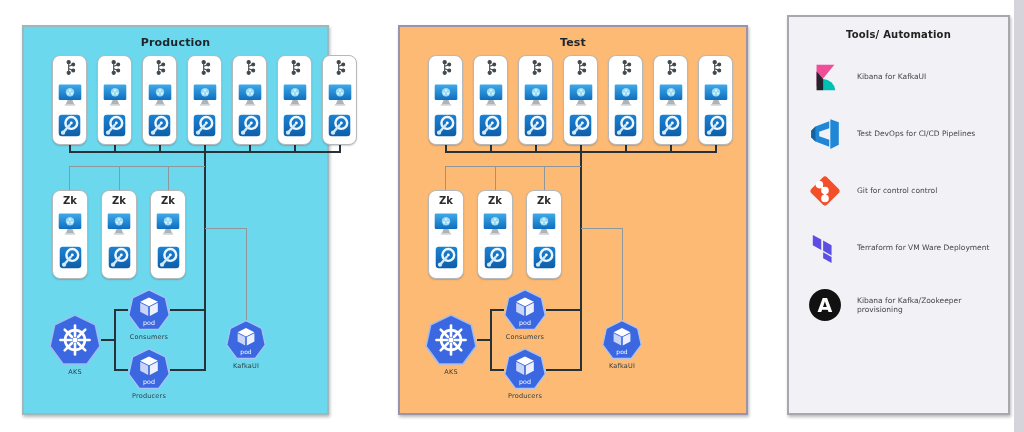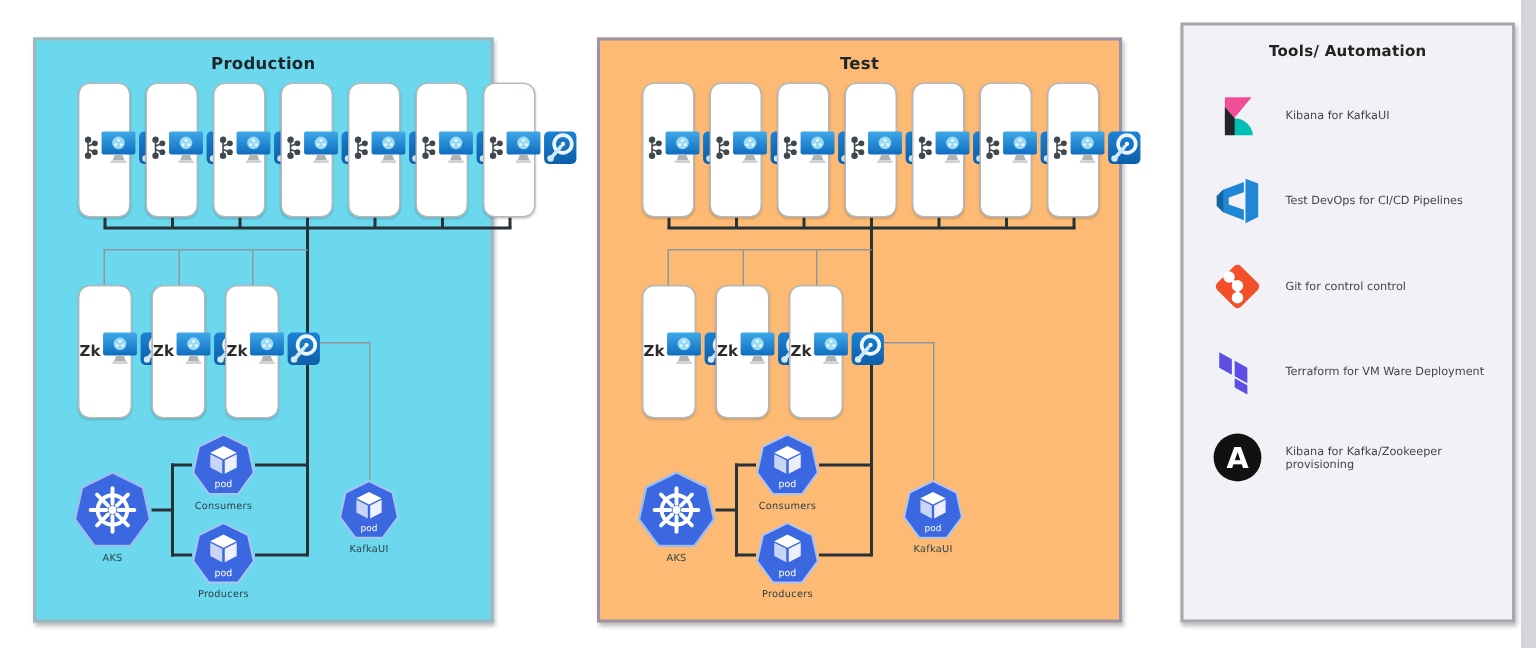--- a/index.html
+++ b/index.html
@@ -6,21 +6,21 @@
   .stage{position:relative;width:1024px;height:432px;font-family:"DejaVu Sans","Liberation Sans",sans-serif;overflow:hidden;background:#ffffff;}
   .panel{position:absolute;box-sizing:border-box;box-shadow:1px 2px 3px rgba(0,0,0,.28);}
   .panel.prod{left:10px;top:25px;width:307px;height:390px;background:#6cd8ee;border:2px solid #9fb6bd;margin-left:12px;}
   .panel.test{left:398px;top:25px;width:350px;height:390px;background:#fdba74;border:2px solid #9b93ab;}
   .panel.tools{left:787px;top:15px;width:223px;height:400px;background:#f1f1f6;border:2px solid #a7a7ad;padding-top:12px;}
   .edge-strip{position:absolute;right:0;top:0;width:10px;height:432px;background:#d4d4da;}
   .panel-title{text-align:center;font-size:11px;font-weight:bold;color:#1d262b;padding-top:9px;letter-spacing:.2px;}
   .panel.tools .panel-title{padding-top:0;font-size:10px;color:#222;}
   .broker-row{position:absolute;left:28px;top:28px;display:flex;gap:10px;z-index:2;}
   .zk-row{position:absolute;left:28px;top:163px;display:flex;gap:13px;z-index:2;}
-  .node-card{box-sizing:border-box;background:#ffffff;border:1.5px solid #b5b9bb;border-radius:8px;display:flex;flex-direction:row;align-items:center;justify-content:space-evenly;box-shadow:0 1px 1.5px rgba(0,0,0,.18);}
+  .node-card{box-sizing:border-box;background:#ffffff;border:1.5px solid #b5b9bb;border-radius:8px;display:flex;flex-direction:column;align-items:center;justify-content:space-evenly;box-shadow:0 1px 1.5px rgba(0,0,0,.18);}
   .node-card.broker{width:35px;height:90px;}
   .node-card.zk{width:36px;height:89px;}
   .zk-text{font-size:10px;font-weight:600;color:#2b2b2b;line-height:1;}
   .ln{position:absolute;background:#263238;z-index:1;}
   .lng{position:absolute;background:#8d979c;z-index:1;}
   .hepta{position:absolute;z-index:3;}
   .plabel{position:absolute;z-index:3;font-size:6.5px;color:#2f4148;text-align:center;width:60px;letter-spacing:.2px;}
   .trow{display:flex;align-items:center;height:57px;padding-left:17px;gap:13px;}
   .trows{margin-top:8px;}
   .ticon{width:38px;display:flex;justify-content:center;align-items:center;flex:0 0 38px;}

